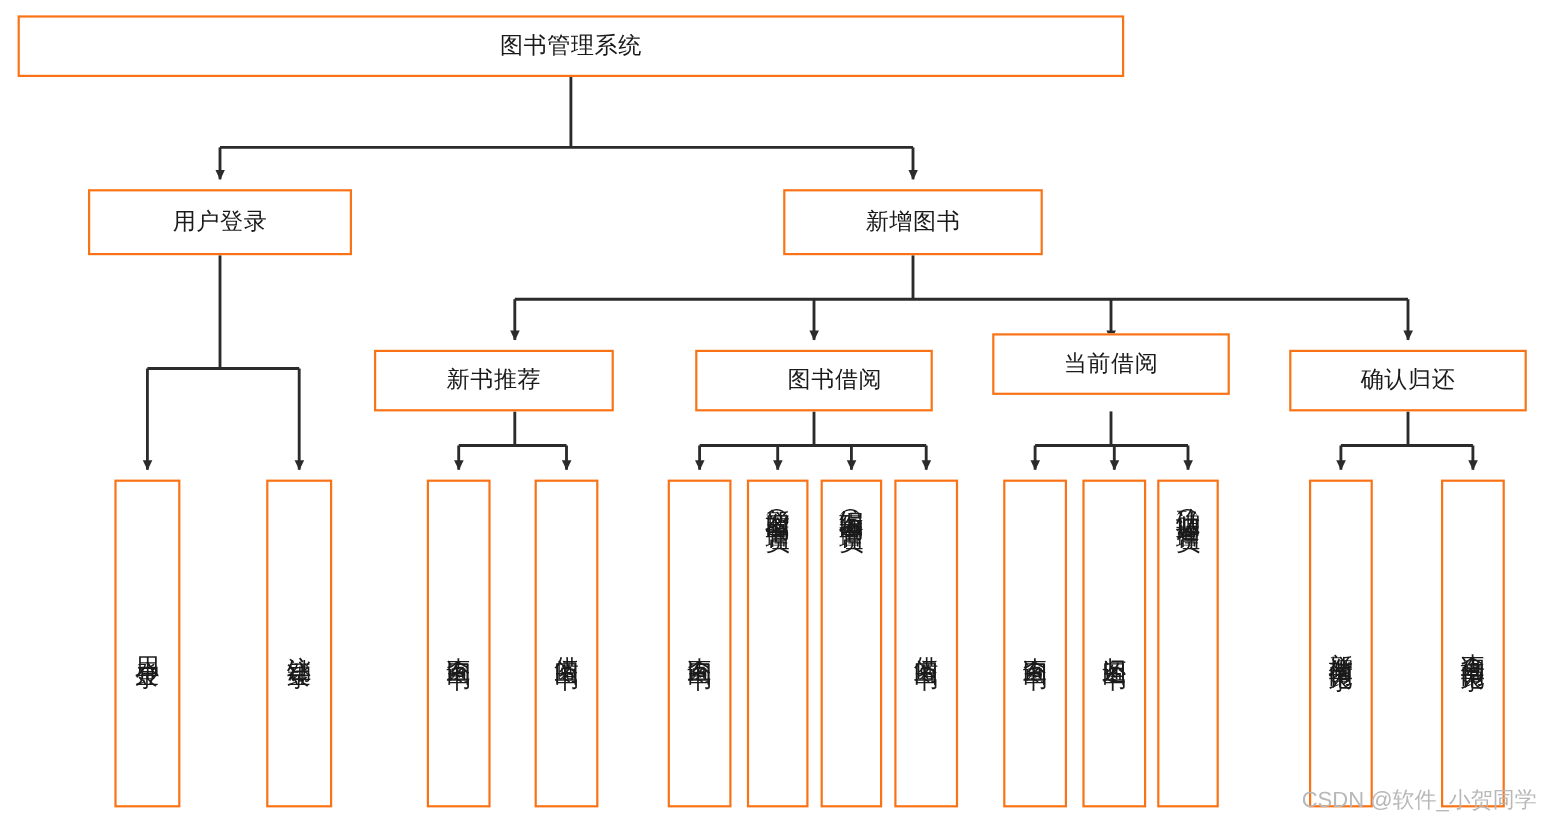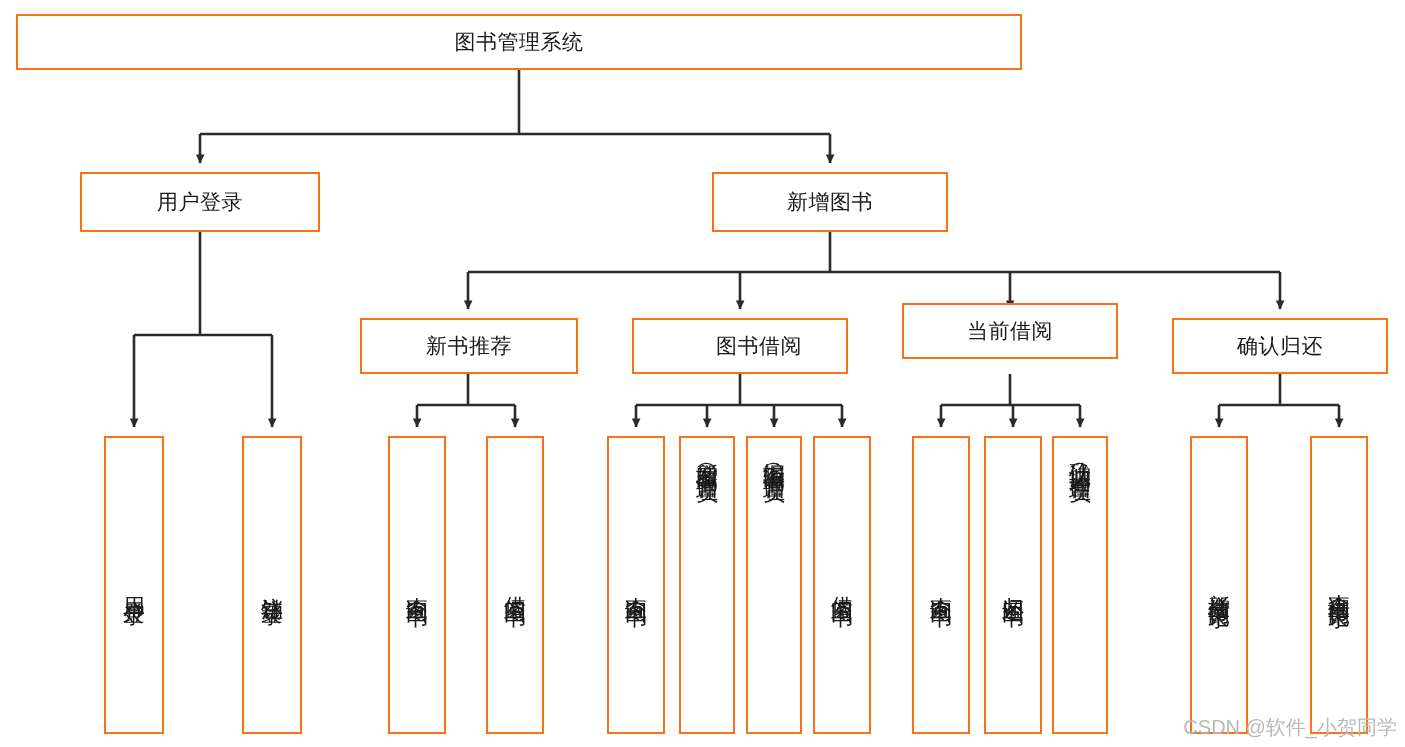--- a/index.html
+++ b/index.html
@@ -123,21 +123,21 @@
     <span class="node-label">图书管理系统</span>
   </div>
 
   <div id="node-layer">
       <div class="node" style="left: 80px; top: 172px; width: 240px; height: 60px;">
         <span class="node-label">用户登录</span>
       </div>
       <div class="node" style="left: 712px; top: 172px; width: 236px; height: 60px;">
         <span class="node-label">新增图书</span>
       </div>
-      <div class="node" style="left: 360px; top: 318px; width: 218px; height: 56px;">
+      <div class="node" style="left: 340px; top: 318px; width: 218px; height: 56px;">
         <span class="node-label">新书推荐</span>
       </div>
       <div class="node" style="left: 632px; top: 318px; width: 216px; height: 56px; padding-left: 38px;">
         <span class="node-label">图书借阅</span>
       </div>
       <div class="node" style="left: 902px; top: 303px; width: 216px; height: 56px;">
         <span class="node-label">当前借阅</span>
       </div>
       <div class="node" style="left: 1172px; top: 318px; width: 216px; height: 56px;">
         <span class="node-label">确认归还</span>

